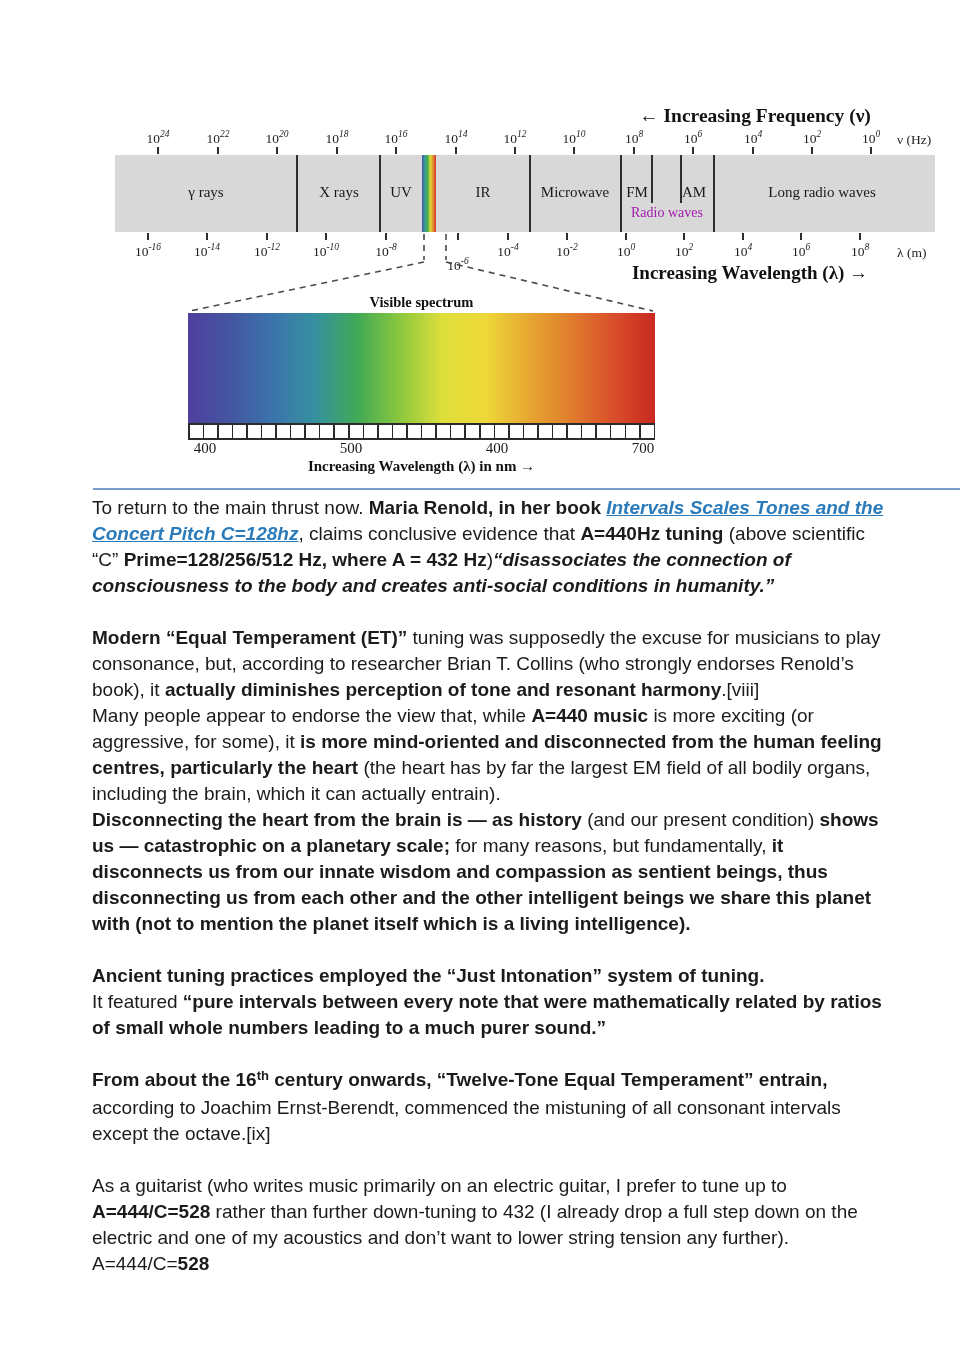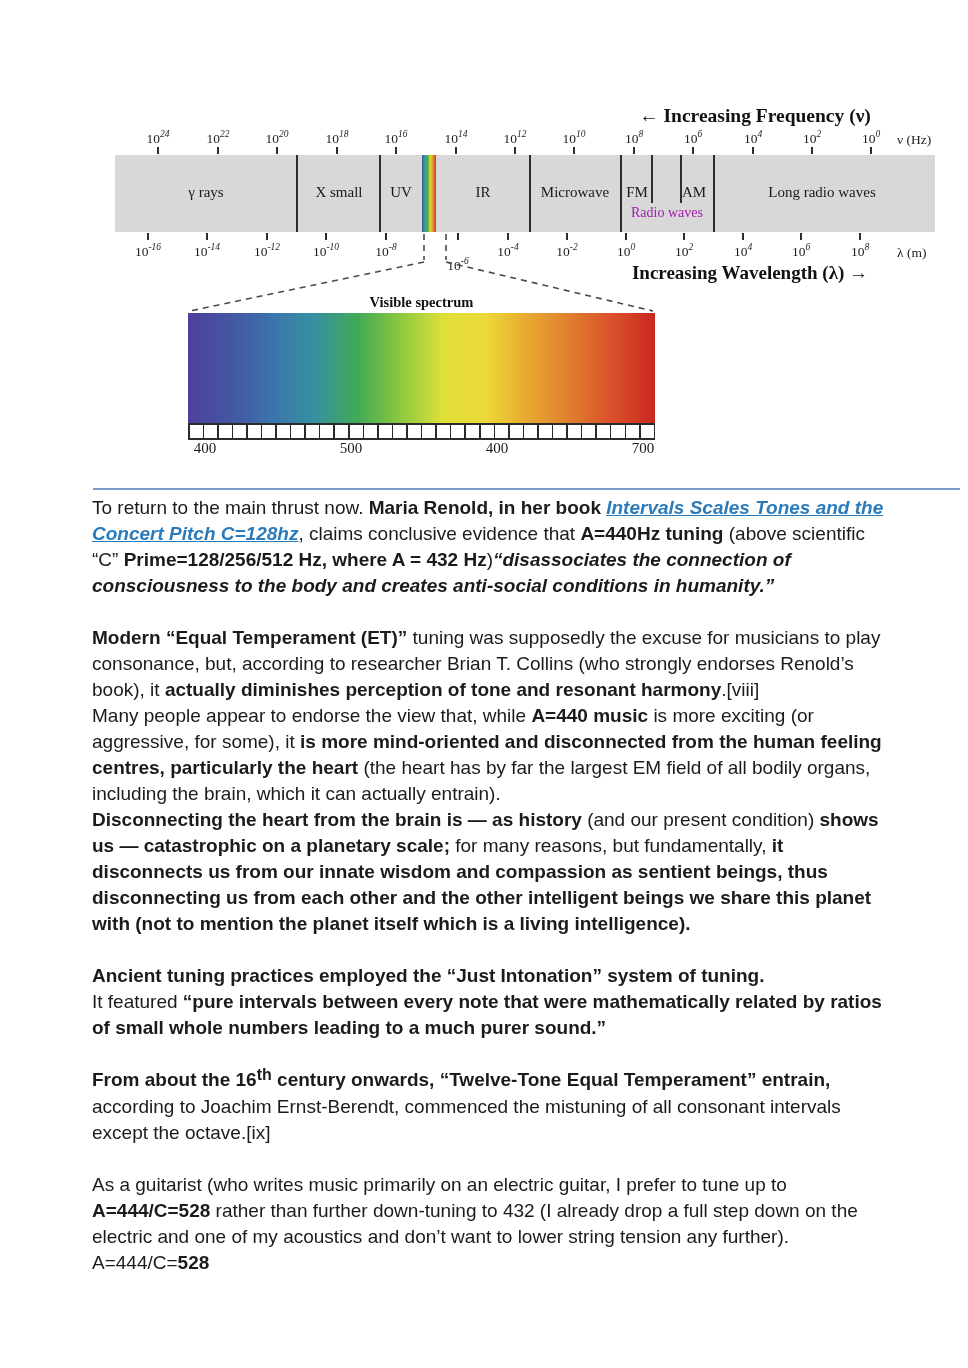--- a/index.html
+++ b/index.html
@@ -32,21 +32,21 @@
   
   .text-block { position:absolute; left:0; top:488px; width:968px; }
   .hrule { margin-left:93px; width:867px; height:0; border-top:2px solid var(--rule, #7b9cc9); }
   .content { margin:5px 83px 0 92px; font-size:19px; line-height:26px; color:#1b1b1b; }
   .content p { margin:0 0 26px 0; }
   .content p.tight { margin-bottom:0; }
   .run-b  { font-weight:700; }
   .run-bi { font-weight:700; font-style:italic; }
   .run-link { font-weight:700; font-style:italic; color:var(--link, #2b7bba);
               text-decoration:underline; cursor:pointer; }
-  .run-bsup { font-weight:700; font-size:16px; position:relative; top:-6px; }
+  .run-bsup { font-weight:700; font-size:13px; position:relative; top:-6px; }
 </style>
 </head>
 <body>
 
 <div class="page">
 
   <div class="figure">
     <div class="arrow-label" style="left:590px; top:105px; width:330px;">← Increasing Frequency (ν)</div>
 
     <div id="freq-axis">
@@ -75,21 +75,21 @@
         <div class="axis-label" style="left: 812px; top: 129px;">10<sup>2</sup></div>
         <div class="tick" style="left: 812px; top: 147px;"></div>
         <div class="axis-label" style="left: 871px; top: 129px;">10<sup>0</sup></div>
         <div class="tick" style="left: 871px; top: 147px;"></div>
       </div>
     <div class="axis-label unit" style="left:897px; top:132px;">ν (Hz)</div>
 
     <div class="band" id="spectrum-band" style="background: rgb(216, 216, 216);"></div>
     <div id="band-content">
         <div class="band-label" style="left: 206px; top: 184px;">γ rays</div>
-        <div class="band-label" style="left: 339px; top: 184px;">X small</div>
+        <div class="band-label" style="left: 339px; top: 184px;">X rays</div>
         <div class="band-label" style="left: 401px; top: 184px;">UV</div>
         <div class="band-label" style="left: 483px; top: 184px;">IR</div>
         <div class="band-label" style="left: 575px; top: 184px;">Microwave</div>
         <div class="band-label" style="left: 637px; top: 184px;">FM</div>
         <div class="band-label" style="left: 694px; top: 184px;">AM</div>
         <div class="band-label" style="left: 822px; top: 184px;">Long radio waves</div>
         <div class="divider" style="left: 296px; top: 155px; height: 77px;"></div>
         <div class="divider" style="left: 379px; top: 155px; height: 77px;"></div>
         <div class="divider" style="left: 529px; top: 155px; height: 77px;"></div>
         <div class="divider" style="left: 620px; top: 155px; height: 77px;"></div>
@@ -142,20 +142,21 @@
 
     <div class="vis-title">Visible spectrum</div>
     <div class="vis-box" id="vis-box" style="background: linear-gradient(90deg, rgb(78, 63, 158), rgb(68, 86, 162), rgb(59, 116, 172), rgb(53, 145, 159), rgb(65, 170, 85), rgb(140, 200, 62), rgb(222, 223, 58), rgb(238, 217, 57), rgb(231, 168, 49), rgb(224, 126, 45), rgb(217, 80, 43), rgb(201, 40, 31));"></div>
     <div class="vis-ruler"></div>
     <div id="nm-axis">
         <div class="nm-label" style="left: 205px;">400</div>
         <div class="nm-label" style="left: 351px;">500</div>
         <div class="nm-label" style="left: 497px;">400</div>
         <div class="nm-label" style="left: 643px;">700</div>
       </div>
+    <div class="vis-caption">Increasing Wavelength (λ) in nm →</div>
   </div>
 
   <div class="text-block">
     <div class="hrule"></div>
     <div id="content" class="content">
         <p><span>To return to the main thrust now. </span><span class="run-b">Maria Renold, in her book </span><span class="run-link">Intervals Scales Tones and the Concert Pitch C=128hz</span><span>, claims conclusive evidence that </span><span class="run-b">A=440Hz tuning</span><span> (above scientific “C” </span><span class="run-b">Prime=128/256/512 Hz, where A = 432 Hz</span><span>)</span><span class="run-bi">“disassociates the connection of consciousness to the body and creates anti-social conditions in humanity.”</span></p>
         <p class="tight"><span class="run-b">Modern “Equal Temperament (ET)”</span><span> tuning was supposedly the excuse for musicians to play consonance, but, according to researcher Brian T. Collins (who strongly endorses Renold’s book), it </span><span class="run-b">actually diminishes perception of tone and resonant harmony</span><span>.[viii]</span><br><span>Many people appear to endorse the view that, while </span><span class="run-b">A=440 music</span><span> is more exciting (or aggressive, for some), it </span><span class="run-b">is more mind-oriented and disconnected from the human feeling centres, particularly the heart</span><span> (the heart has by far the largest EM field of all bodily organs, including the brain, which it can actually entrain).</span></p>
         <p><span class="run-b">Disconnecting the heart from the brain is — as history</span><span> (and our present condition) </span><span class="run-b">shows us — catastrophic on a planetary scale;</span><span> for many reasons, but fundamentally, </span><span class="run-b">it disconnects us from our innate wisdom and compassion as sentient beings, thus disconnecting us from each other and the other intelligent beings we share this planet with (not to mention the planet itself which is a living intelligence).</span></p>
         <p><span class="run-b">Ancient tuning practices employed the “Just Intonation” system of tuning.</span><br><span>It featured </span><span class="run-b">“pure intervals between every note that were mathematically related by ratios of small whole numbers leading to a much purer sound.”</span></p>
         <p><span class="run-b">From about the 16</span><span class="run-bsup">th</span><span class="run-b"> century onwards, “Twelve-Tone Equal Temperament” entrain,</span><span> according to Joachim Ernst-Berendt, commenced the mistuning of all consonant intervals except the octave.[ix]</span></p>

